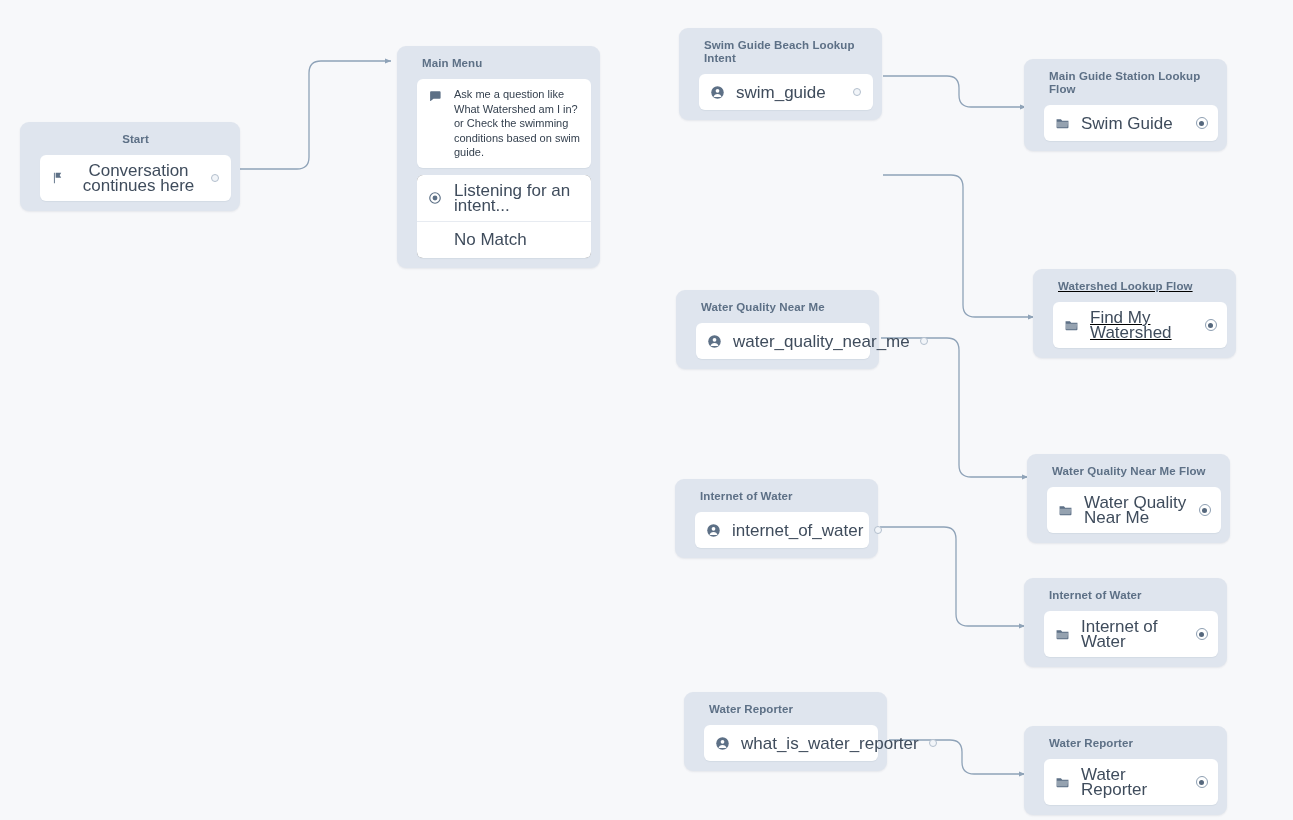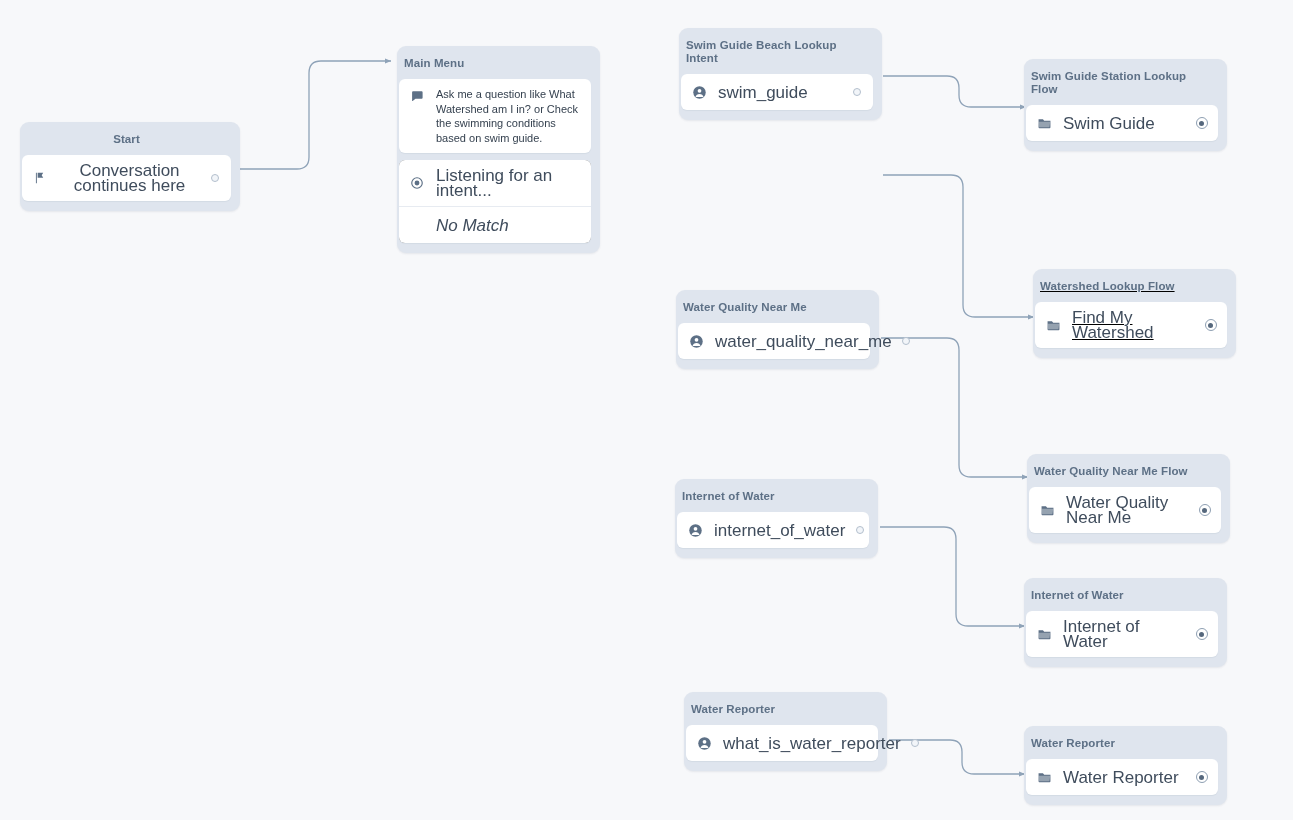--- a/index.html
+++ b/index.html
@@ -29,21 +29,21 @@
     top: 0;
     width: 1293px;
     height: 820px;
     pointer-events: none;
   }
   .node {
     position: absolute;
     box-sizing: border-box;
     background: #dfe5ee;
     border-radius: 9px;
-    padding: 9px 9px 10px 2px;
+    padding: 9px 9px 10px 20px;
     box-shadow: 0 1px 2px rgba(40,60,90,0.09);
   }
   .node-title {
     font-size: 11.5px;
     color: #5d7086;
     font-weight: 600;
     letter-spacing: 0.1px;
     padding: 2px 5px 9px 5px;
     line-height: 13px;
   }
@@ -51,21 +51,20 @@
     background: #ffffff;
     border-radius: 6px;
     display: flex;
     align-items: center;
     padding: 8px 10px;
     min-height: 20px;
     box-shadow: 0 1px 1px rgba(40,60,90,0.06);
   }
   .row + .row {
     margin-top: 7px;
-    font-style: italic;
   }
   .row-icon {
     flex: 0 0 auto;
     width: 16px;
     height: 16px;
     margin-right: 11px;
     display: flex;
     align-items: center;
     justify-content: center;
     color: #5d7086;
@@ -268,21 +267,21 @@
           </svg>
       </span>
       <span class="row-label">what_is_water_reporter</span>
       <span class="row-handle">
           <i class="handle-dot"></i>
         </span>
     </div>
   </div>
 
   <div class="node" id="node-swim-guide-flow" style="left: 1024px; top: 59px; width: 203px;">
-    <div class="node-title">Swim Guide Station Lookup Flow</div>
+    <div class="node-title">Main Guide Station Lookup Flow</div>
     <div class="row">
       <span class="row-icon">
         <svg width="15" height="15" viewBox="0 0 24 24" fill="currentColor">
             <path d="M2.5 5.2h7l2 2.4h10V18a1.4 1.4 0 0 1-1.4 1.4H3.9A1.4 1.4 0 0 1 2.5 18z"></path>
             <path d="M2.5 9.3h18.8l-1.6 8.6H3.3z" fill="#ffffff" opacity="0.35"></path>
           </svg>
       </span>
       <span class="row-label">Swim Guide</span>
       <span class="row-handle">
           <i class="handle-target">

